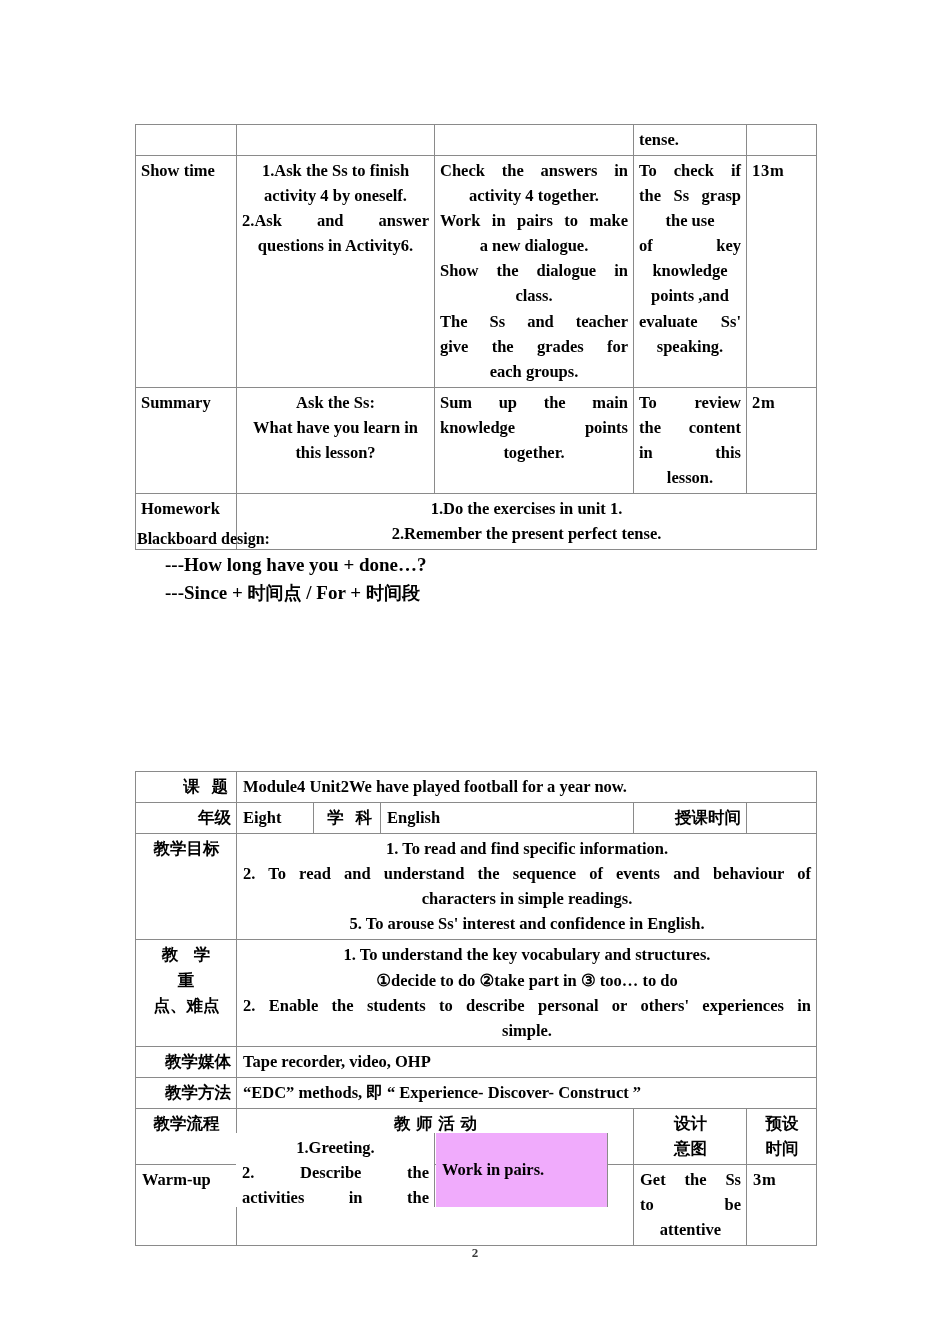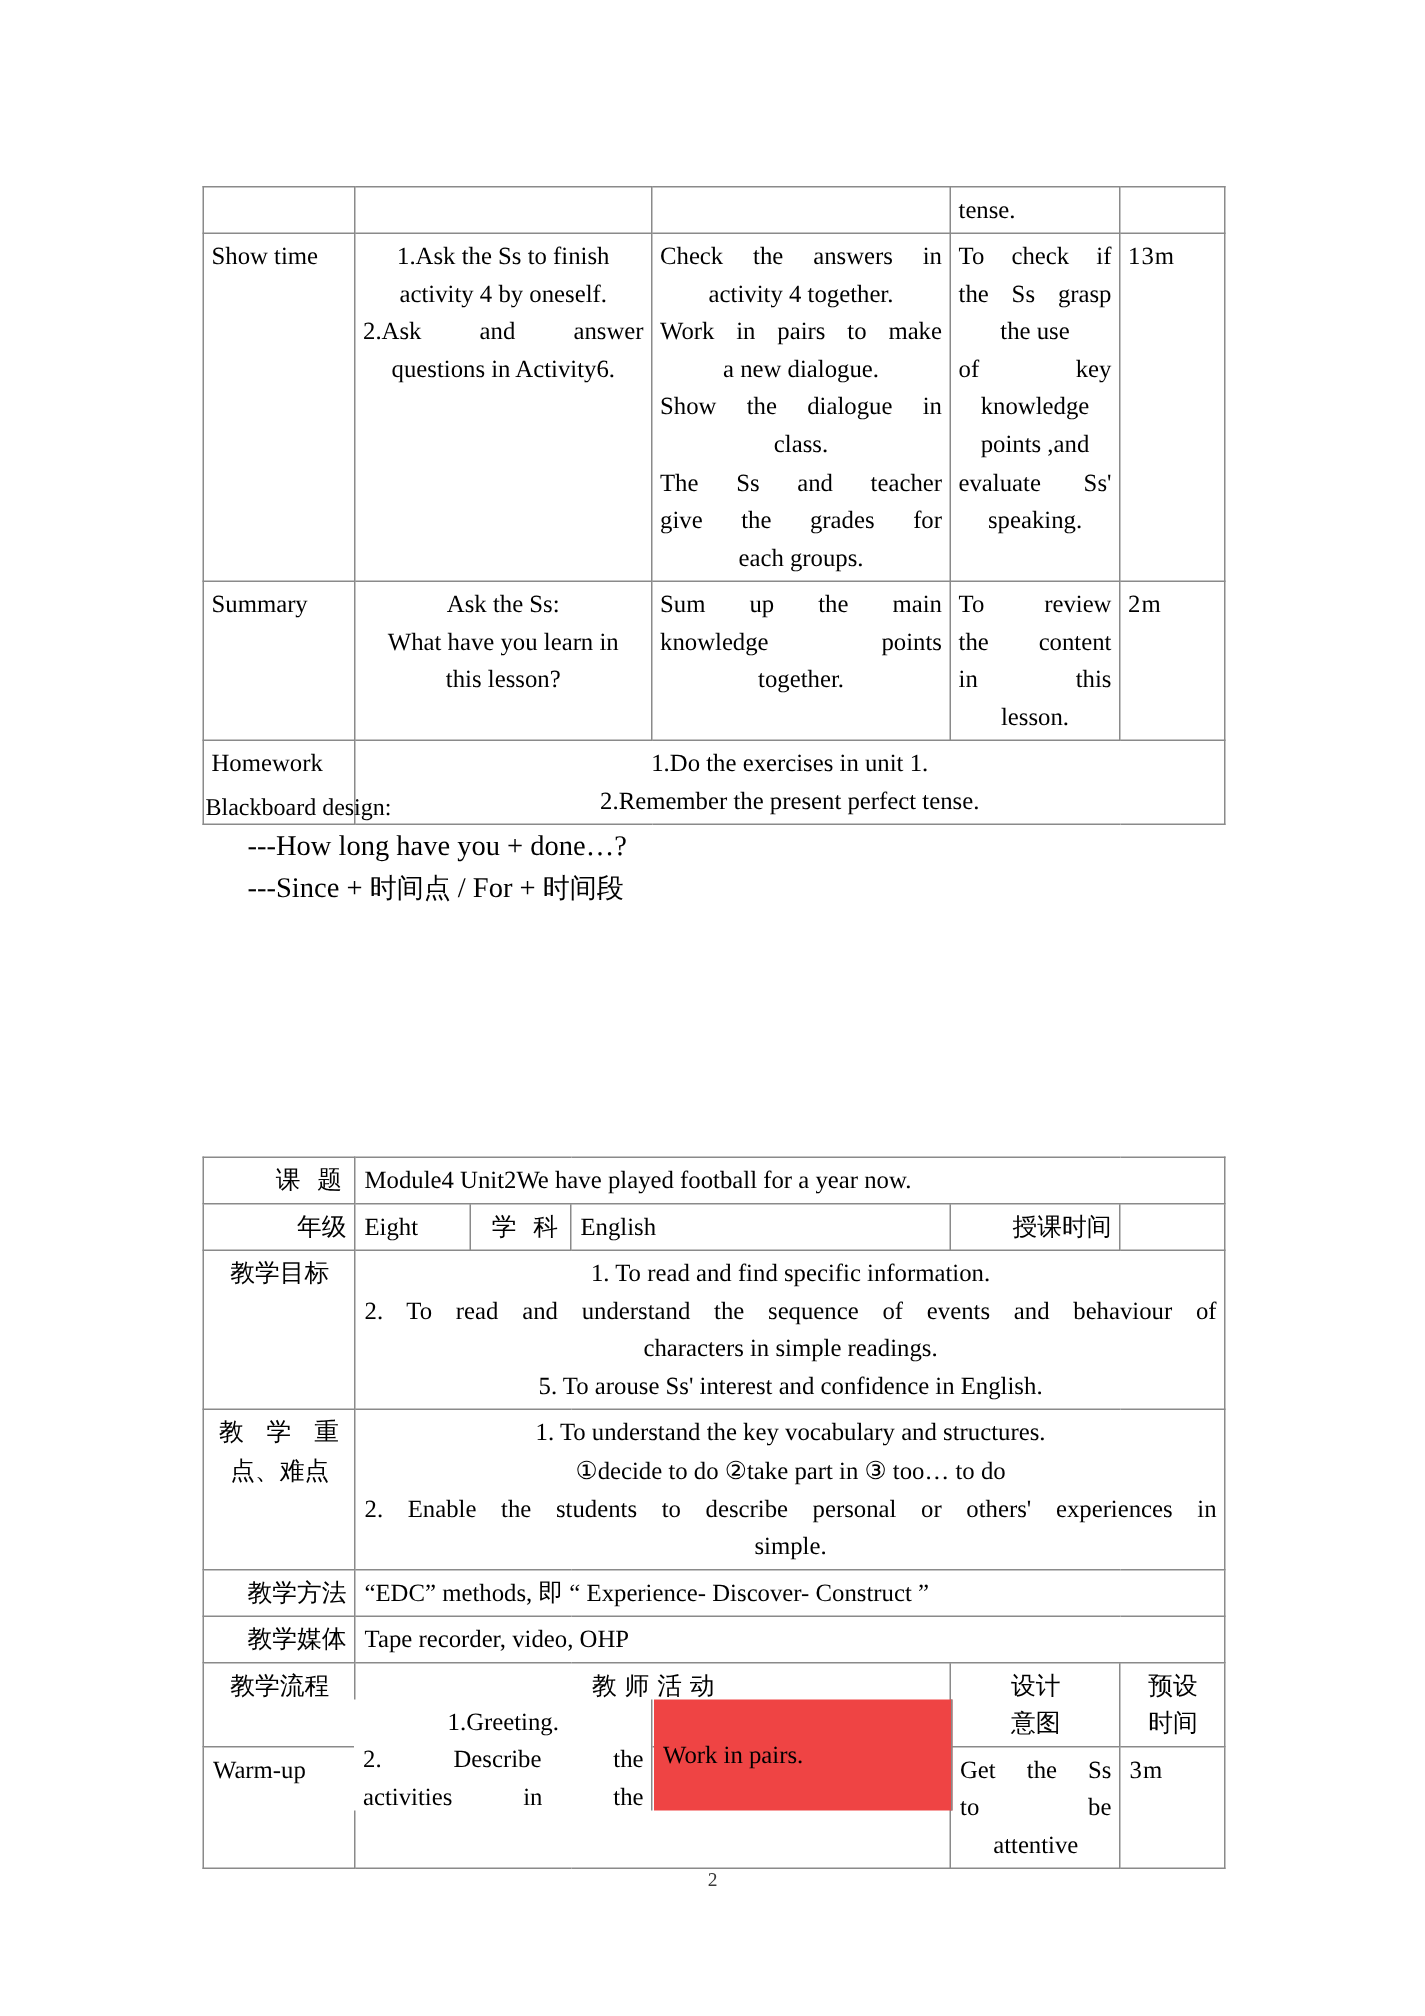--- a/index.html
+++ b/index.html
@@ -14,20 +14,21 @@
     font-family: "Liberation Serif", "DejaVu Serif", serif;
     color: #000000;
     overflow: hidden;
   }
 
   .page {
     position: absolute;
     left: 0; top: 0;
     width: 950px;
     height: 1344px;
+    font-weight: bold;
   }
 
   
   table.doc {
     border-collapse: collapse;
     table-layout: fixed;
     border: 1px solid #7b7b7b;
   }
   table.doc td {
     border: 1px solid #8a8a8a;
@@ -248,27 +249,27 @@
         </td>
         <td colspan="5">
           <span class="fl">1. To understand the key vocabulary and structures.</span>
           <span class="fl">①decide to do  ②take part in  ③ too… to do</span>
           <span class="fj">2. Enable the students to describe personal or others' experiences in</span>
           <span class="fl">simple.</span>
         </td>
       </tr>
 
       <tr style="height:27px">
+        <td class="lbl cjk">教学媒体</td>
+        <td colspan="5" class="t2-big vmid">Tape recorder, video, OHP</td>
+      </tr>
+
+      <tr style="height:27px">
         <td class="lbl cjk">教学方法</td>
         <td colspan="5" class="t2-big vmid">“EDC” methods, 即  “ Experience- Discover- Construct ”</td>
-      </tr>
-
-      <tr style="height:27px">
-        <td class="lbl cjk">教学媒体</td>
-        <td colspan="5" class="t2-big vmid">Tape recorder, video, OHP</td>
       </tr>
 
       <tr style="height:53px">
         <td class="cjk vmid" style="text-align:center">教学流程</td>
         <td colspan="3" class="cjk" style="text-align:center">教 师 活 动</td>
         <td class="cjk" style="text-align:center">
           <span class="fl">设计</span>
           <span class="fl">意图</span>
         </td>
         <td class="cjk" style="text-align:center">
@@ -291,19 +292,19 @@
         <td class="timecell">3m</td>
       </tr>
     </tbody>
   </table>
 
   <div style="position:absolute;left:236px;top:1133px;width:199px;height:74px;overflow:hidden;font-size:16.5px;line-height:1.52;padding:2px 5px 0 6px;box-sizing:border-box;background:#fff;border-right:1px solid #8a8a8a;">
     <span class="fl">1.Greeting.</span>
     <span class="fj">2. Describe the</span>
     <span class="fj">activities in the</span>
   </div>
-  <div style="position:absolute;left:436px;top:1133px;width:199px;height:74px;overflow:hidden;font-size:16.5px;line-height:1.52;box-sizing:border-box;background:#ef4444;border-right:1px solid #8a8a8a;display:flex;align-items:center;padding-left:6px;">
+  <div style="position:absolute;left:436px;top:1133px;width:172px;height:74px;overflow:hidden;font-size:16.5px;line-height:1.52;box-sizing:border-box;background:#f0abfc;border-right:1px solid #8a8a8a;display:flex;align-items:center;padding-left:6px;">
     <span>Work in pairs.</span>
   </div>
 
   <div id="page-number">2</div>
 
 </div>
 
 </body></html>

